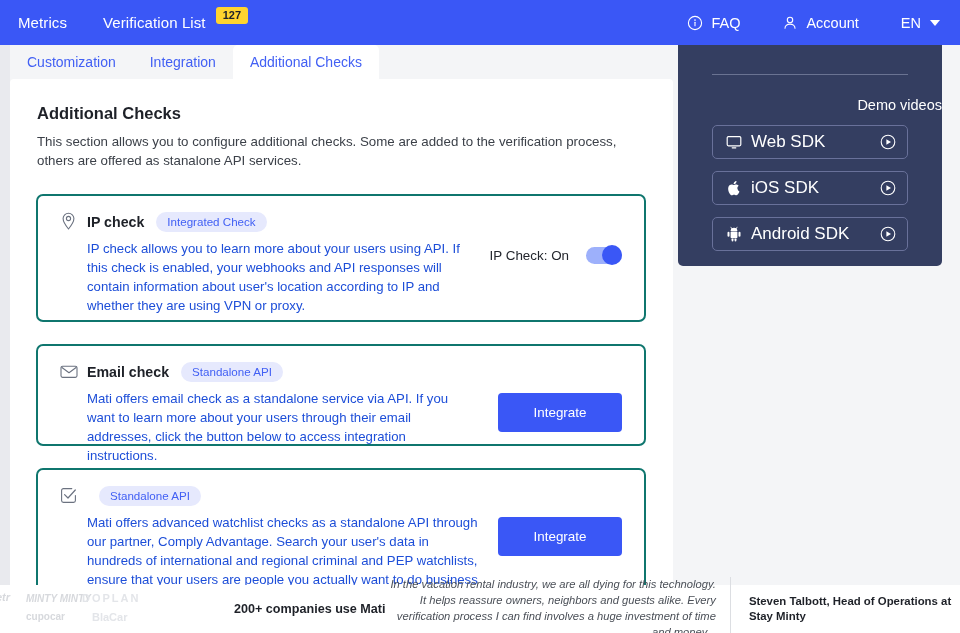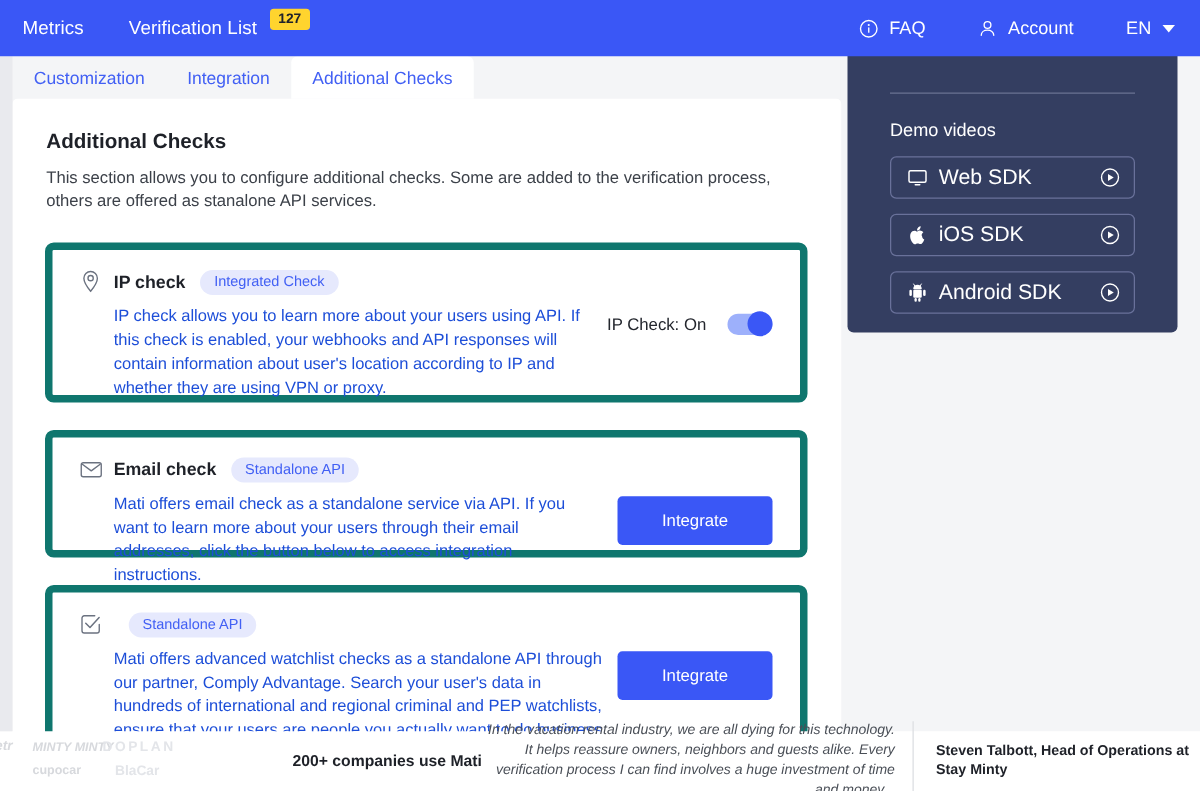--- a/index.html
+++ b/index.html
@@ -64,21 +64,21 @@
     font-size: 16.5px; font-weight: bold; color: #1e2128;
     padding: 25px 0 0 27px;
   }
   .sec-sub {
     font-size: 13.3px; color: #3c4149; line-height: 1.45;
     padding: 9px 22px 0 27px;
   }
 
   
   .check-card {
-    margin: 0 27px 0 26px; border: 6px solid #0f766e; border-radius: 7px;
+    margin: 0 27px 0 26px; border: 2px solid #0f766e; border-radius: 7px;
     background: #fff; position: relative;
   }
   .card-ip    { margin-top: 23px; height: 128px; }
   .card-email { margin-top: 22px; height: 102px; }
   .card-comply{ margin-top: 22px; height: 140px; }
 
   .card-head { display: flex; align-items: center; padding: 16px 0 0 21px; }
   .card-icon { width: 19px; display: flex; align-items: center; justify-content: center; margin-right: 9px; }
   .card-title { font-size: 14.2px; font-weight: bold; color: #1e2128; white-space: nowrap; }
   .pill {
@@ -108,21 +108,21 @@
   }
   .btn-integrate {
     background: #3A57F6; color: #fff; font-size: 13.4px;
     border: none; border-radius: 4px; width: 124px; height: 39px;
     cursor: pointer; font-family: "Liberation Sans", sans-serif;
   }
 
   
   .side-panel {
     position: absolute; top: 38px; left: 678px; width: 264px; height: 228px;
-    background: #343e61; border-radius: 5px; z-index: 5; overflow: hidden;
+    background: #343e61; border-radius: 5px; z-index: 5; overflow: hidden; text-align: right;
   }
   .side-whitebar {
     position: absolute; top: -4px; left: 38px; width: 50px; height: 7px;
     background: #ffffff; border-radius: 2px;
   }
   .side-divider {
     margin: 36px 34px 0 34px; height: 1px; background: #6a7392;
   }
   .side-heading {
     color: #ffffff; font-size: 14.5px; padding: 22px 0 0 34px;

